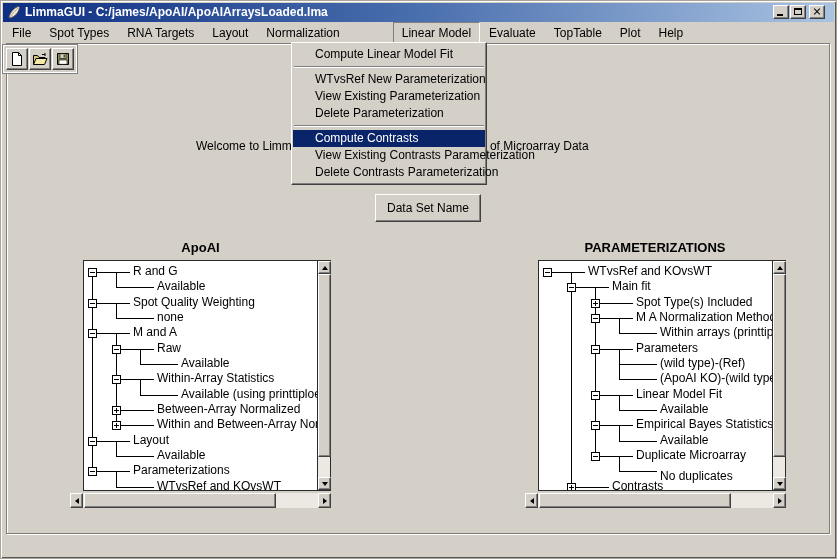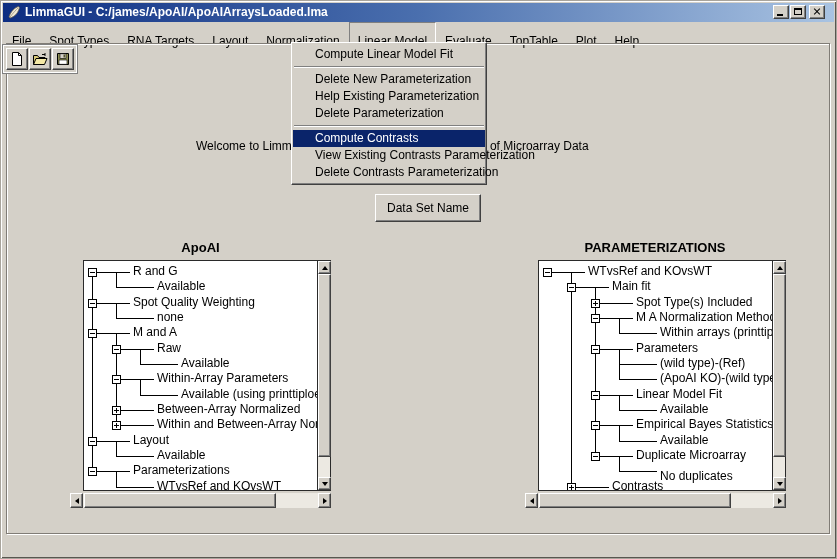--- a/index.html
+++ b/index.html
@@ -18,22 +18,22 @@
   .win-btn{position:absolute;top:2px;width:16px;height:14px;background:#d4d0c8;
     border:1px solid;border-color:#ffffff #404040 #404040 #ffffff;
     box-shadow:inset -1px -1px 0 #808080;padding:0;}
   .btn-min{left:770px}.btn-max{left:787px}.btn-close{left:806px}
   .g-min{position:absolute;left:3px;bottom:2px;width:6px;height:2px;background:#000;}
   .g-max{position:absolute;left:3px;top:2px;width:8px;height:7px;border:1px solid #000;border-top:2px solid #000;}
   .g-x1,.g-x2{position:absolute;left:3px;top:5px;width:8px;height:1px;background:#000;}
   .g-x1{transform:rotate(45deg);} .g-x2{transform:rotate(-45deg);}
   
   .menubar{position:absolute;left:3px;top:22px;right:3px;height:20px;display:flex;align-items:flex-start;}
-  .mitem{padding:11px 8px 2px;border:1px solid transparent;white-space:nowrap;}
-  .mitem.active{border-color:#808080 #ffffff #ffffff #808080;}
+  .mitem{padding:3px 8px 2px;border:1px solid transparent;white-space:nowrap;}
+  .mitem.active{border-color:#808080 #ffffff #ffffff #808080;margin-left:44px;}
   
   .content-frame{position:absolute;left:6px;top:43px;width:824px;height:491px;
     border:1px solid #807c76;box-shadow:inset 1px 1px 0 #ffffff, 1px 1px 0 #ffffff;}
   
   .toolbar{position:absolute;left:2px;top:44px;border:1px solid #808080;background:#d4d0c8;z-index:5;}
   .toolbar-in{border:1px solid #ffffff;display:flex;padding:2px;gap:1px;}
   .tool-btn{width:22px;height:22px;background:#d4d0c8;border:1px solid;
     border-color:#ffffff #404040 #404040 #ffffff;box-shadow:inset -1px -1px 0 #808080;
     display:flex;align-items:center;justify-content:center;padding:0;}
   
@@ -139,22 +139,22 @@
         </svg>
       </button>
     </div>
   </div>
 
   <div class="welcome">Welcome to LimmaGUI: Linear Models for the Analysis of Microarray Data</div>
 
   <div class="dropdown">
       <div class="mopt">Compute Linear Model Fit</div>
       <div class="msep"></div>
-      <div class="mopt">Delete New Parameterization</div>
-      <div class="mopt">Help Existing Parameterization</div>
+      <div class="mopt">WTvsRef New Parameterization</div>
+      <div class="mopt">View Existing Parameterization</div>
       <div class="mopt">Delete Parameterization</div>
       <div class="msep"></div>
       <div class="mopt hl">Compute Contrasts</div>
       <div class="mopt">View Existing Contrasts Parameterization</div>
       <div class="mopt">Delete Contrasts Parameterization</div>
     </div>
 
   <button class="ds-btn">Data Set Name</button>
 
   <div class="tree-title" id="lt-title">ApoAI</div>
@@ -193,21 +193,21 @@
         <div class="tbox" style="left: 28px; top: 84px;">
           <span class="h"></span>
         </div>
         <div class="trow-label" style="left: 73px; top: 80px;">Raw</div>
         <div class="tline" style="left: 56px; top: 103px; width: 38px; height: 1px;"></div>
         <div class="trow-label" style="left: 97px; top: 95px;">Available</div>
         <div class="tline" style="left: 36px; top: 118px; width: 34px; height: 1px;"></div>
         <div class="tbox" style="left: 28px; top: 114px;">
           <span class="h"></span>
         </div>
-        <div class="trow-label" style="left: 73px; top: 110px;">Within-Array Parameters</div>
+        <div class="trow-label" style="left: 73px; top: 110px;">Within-Array Statistics</div>
         <div class="tline" style="left: 56px; top: 134px; width: 38px; height: 1px;"></div>
         <div class="trow-label" style="left: 97px; top: 126px;">Available (using printtiploess)</div>
         <div class="tline" style="left: 36px; top: 149px; width: 34px; height: 1px;"></div>
         <div class="tbox" style="left: 28px; top: 145px;">
           <span class="h"></span>
           <span class="v"></span>
         </div>
         <div class="trow-label" style="left: 73px; top: 141px;">Between-Array Normalized</div>
         <div class="tline" style="left: 36px; top: 164px; width: 34px; height: 1px;"></div>
         <div class="tbox" style="left: 28px; top: 160px;">

